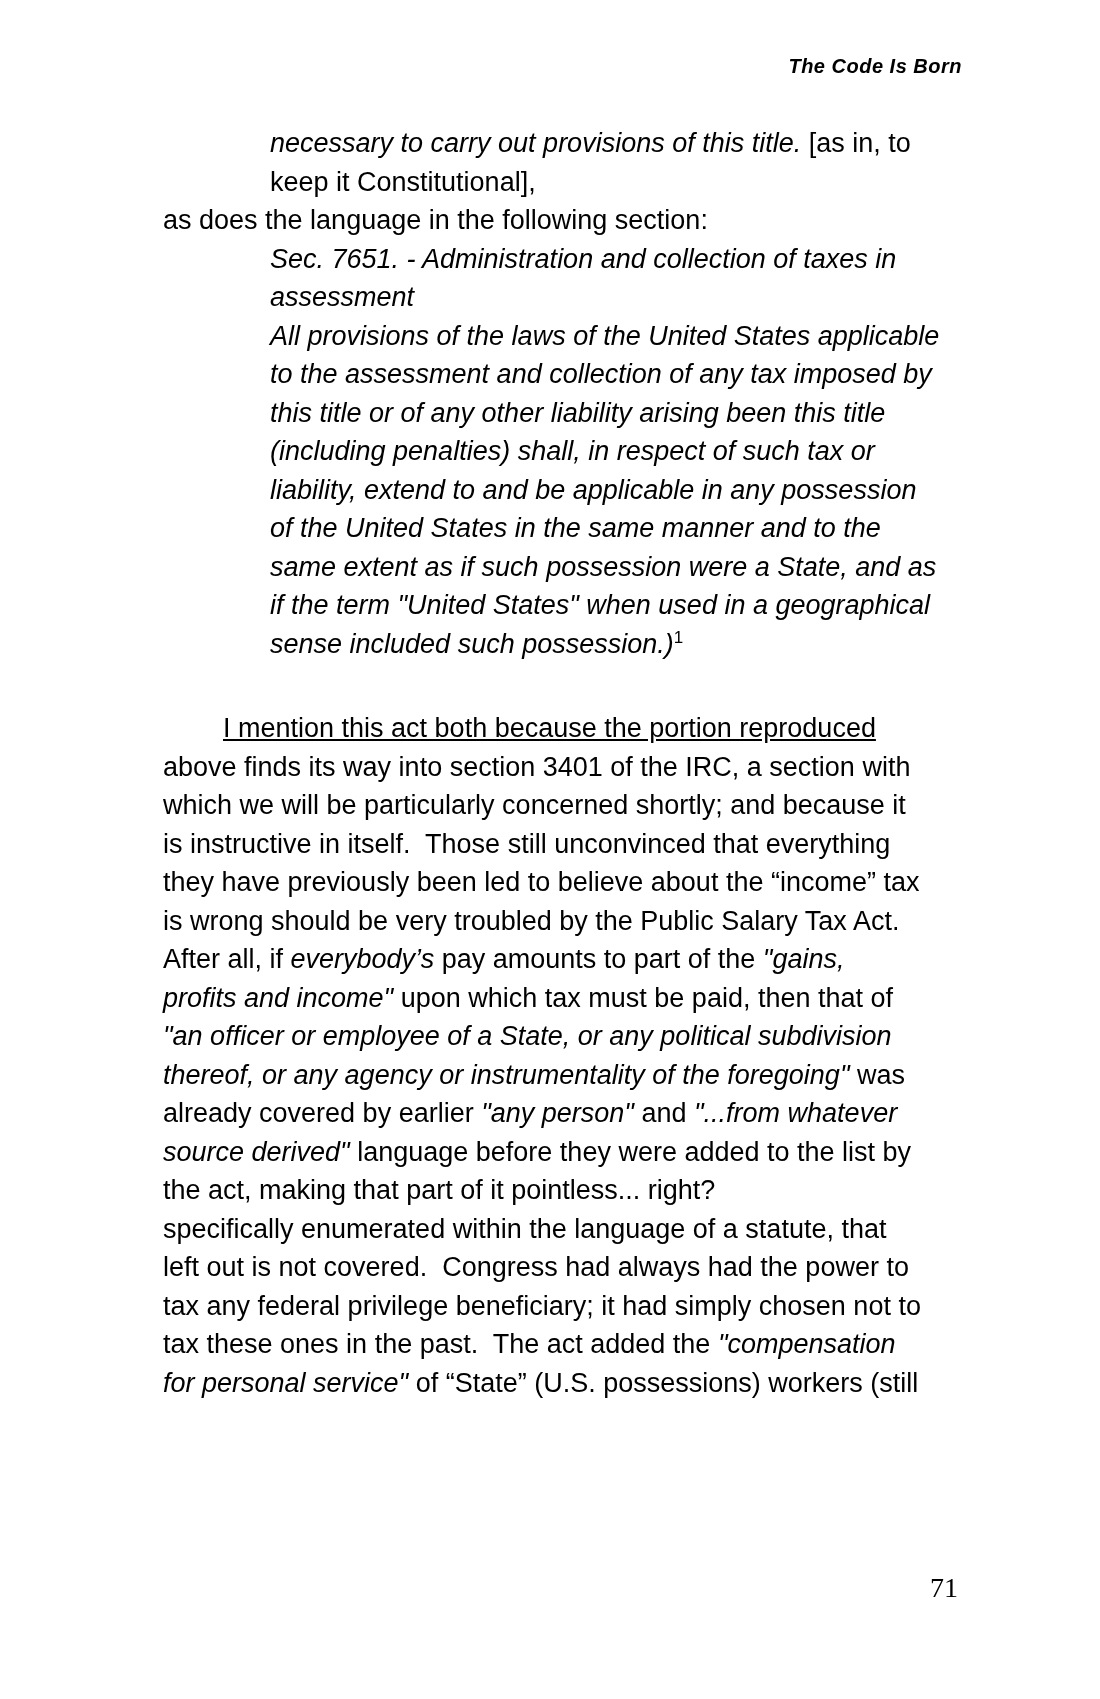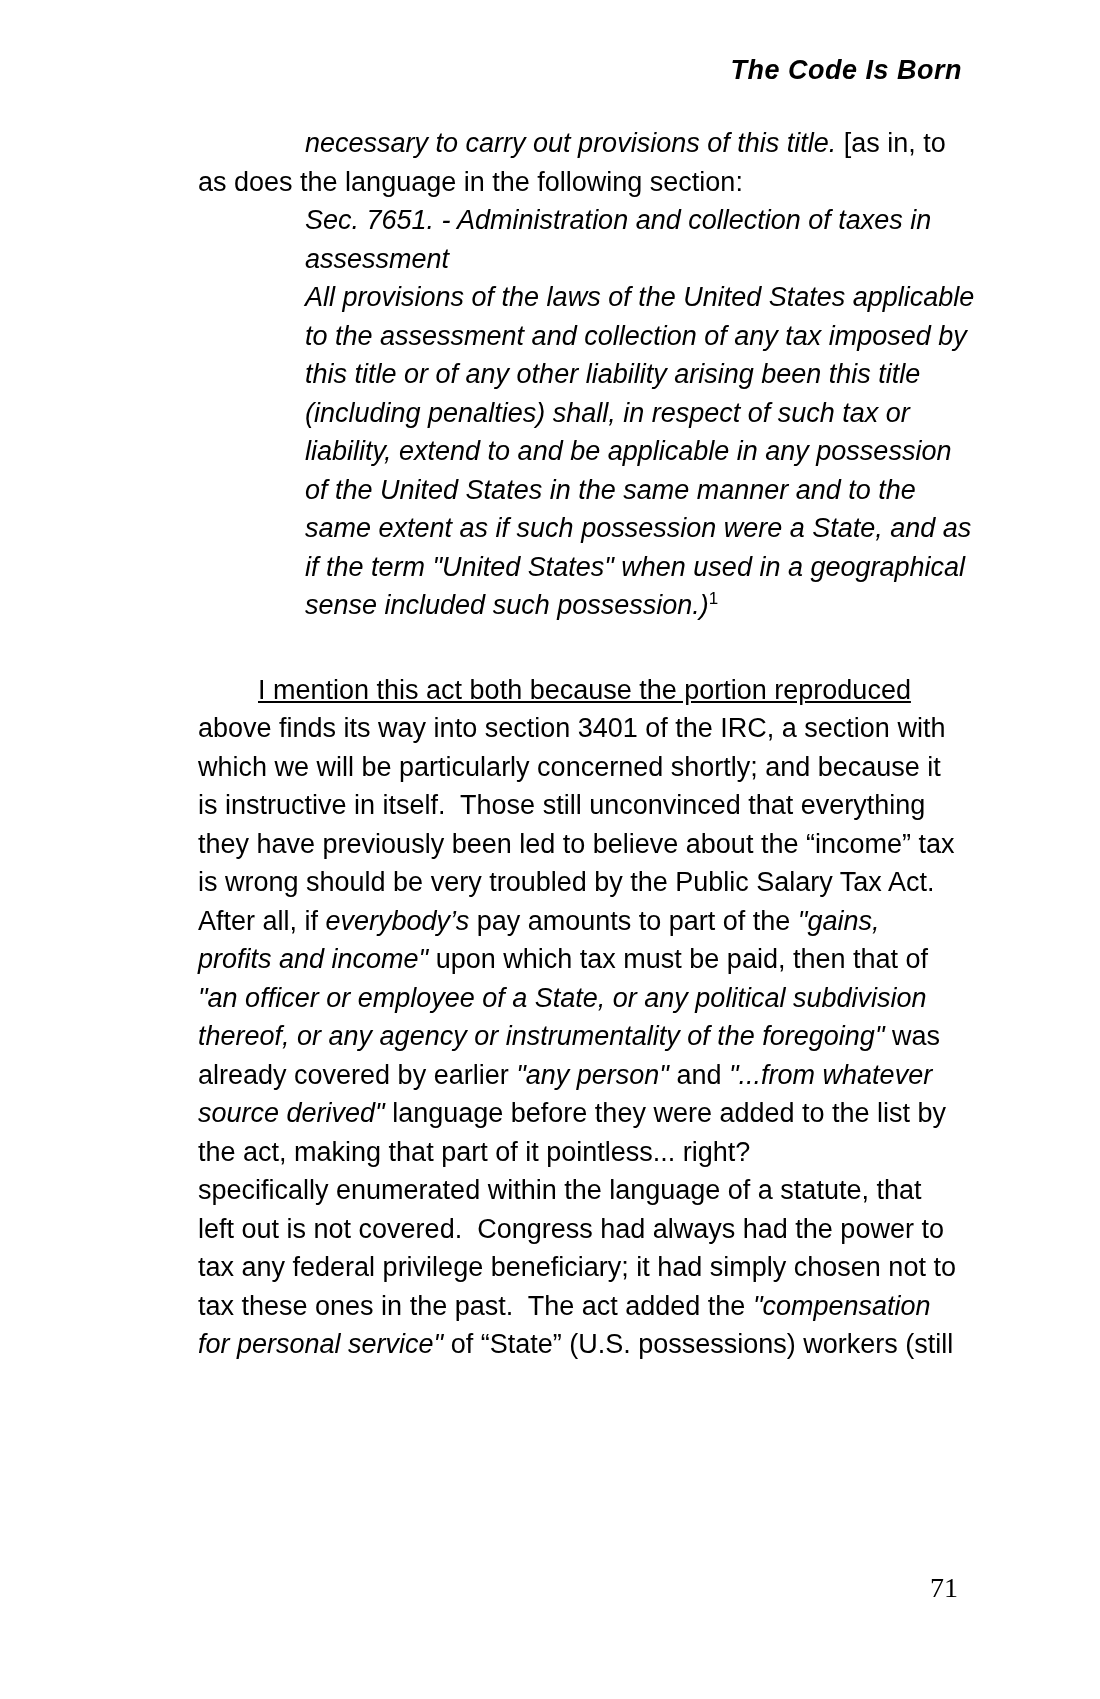--- a/index.html
+++ b/index.html
@@ -13,34 +13,33 @@
     height: 1699px;
     background: #ffffff;
     color: #000000;
     font-family: "Liberation Sans", sans-serif;
     overflow: hidden;
   }
   .running-header {
     position: absolute;
     top: 55px;
     right: 138px;
-    font-size: 27px;
+    font-size: 20px;
     font-weight: bold;
     font-style: italic;
     letter-spacing: 0.5px;
     white-space: pre;
   }
   .content {
     position: absolute;
     top: 124px;
     left: 163px;
     width: 830px;
     font-size: 27px;
     line-height: 38.5px;
-    margin-left: 35px;
   }
   .line {
     white-space: pre;
     min-height: 38.5px;
   }
   .indent-quote { padding-left: 107px; }
   .indent-para  { padding-left: 60px; text-decoration: underline; }
   .gap { margin-top: 46px; }
   .it { font-style: italic; }
   .rg { font-style: normal; }
@@ -60,20 +59,21 @@
   }
 </style>
 </head>
 <body>
 
 <div class="page">
   <div class="running-header">The Code Is Born</div>
 
   <div class="content">
       <div class="line indent-quote"><span class="it">necessary to carry out provisions of this title.</span><span class="rg"> [as in, to</span></div>
+      <div class="line indent-quote"><span class="rg">keep it Constitutional],</span></div>
       <div class="line"><span class="rg">as does the language in the following section:</span></div>
       <div class="line indent-quote"><span class="it">Sec. 7651. - Administration and collection of taxes in</span></div>
       <div class="line indent-quote"><span class="it">assessment</span></div>
       <div class="line indent-quote"><span class="it">All provisions of the laws of the United States applicable</span></div>
       <div class="line indent-quote"><span class="it">to the assessment and collection of any tax imposed by</span></div>
       <div class="line indent-quote"><span class="it">this title or of any other liability arising been this title</span></div>
       <div class="line indent-quote"><span class="it">(including penalties) shall, in respect of such tax or</span></div>
       <div class="line indent-quote"><span class="it">liability, extend to and be applicable in any possession</span></div>
       <div class="line indent-quote"><span class="it">of the United States in the same manner and to the</span></div>
       <div class="line indent-quote"><span class="it">same extent as if such possession were a State, and as</span></div>

